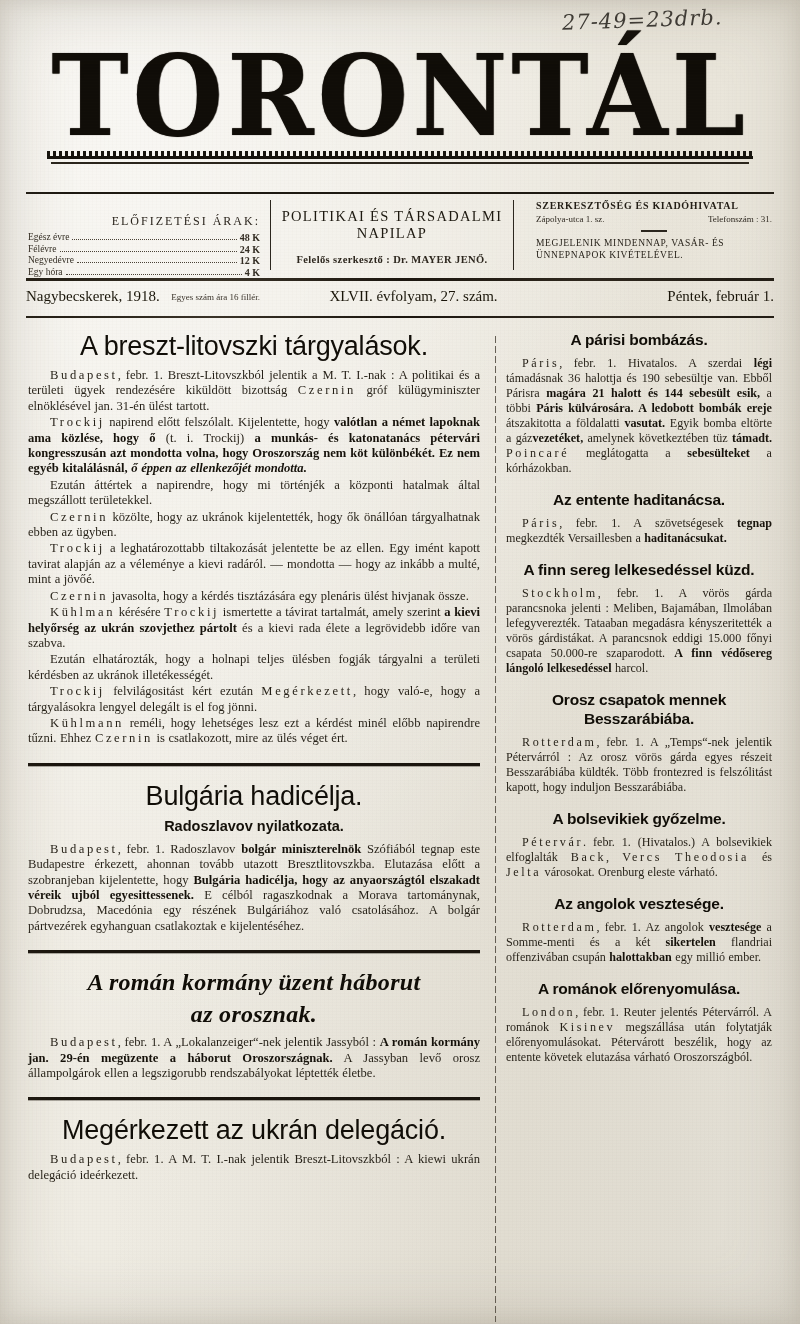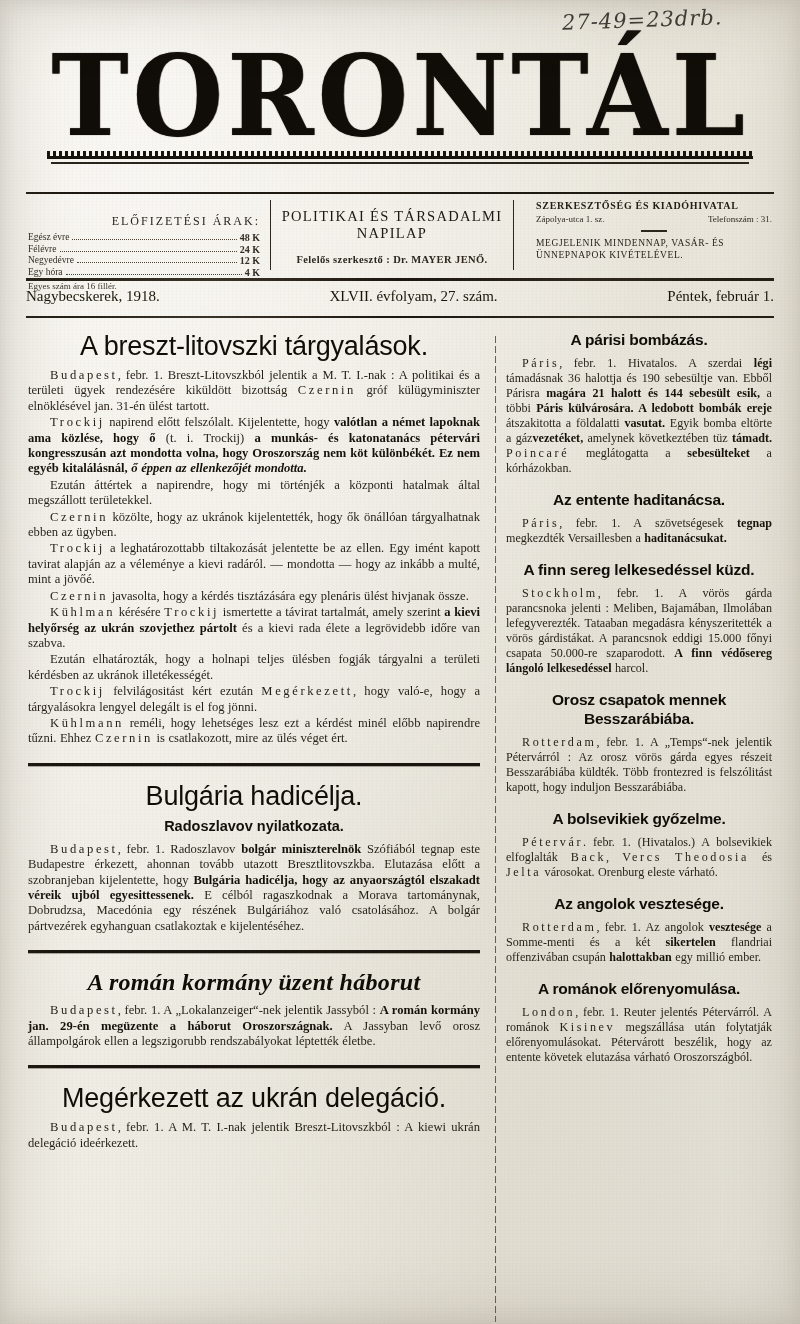--- a/index.html
+++ b/index.html
@@ -84,21 +84,21 @@
   .price-row{
     display:flex;align-items:flex-start;font-size:9.5px;color:#322c22;
     line-height:11.5px;font-family:"Liberation Serif",serif;
   }
   .price-label{white-space:nowrap;}
   .dots{
     flex:1;border-bottom:1px dotted #4a4236;margin:0 3px 2px;height:7px;
   }
   .price-val{font-weight:bold;font-size:10px;white-space:nowrap;}
   .single-copy{
-    text-align:left;font-size:9px;color:#3a332a;margin-top:3px;
+    text-align:right;font-size:9px;color:#3a332a;margin-top:14px;
     font-family:"Liberation Serif",serif;
   }
   .mid-main{
     font-size:14.5px;letter-spacing:1.3px;color:#1d1910;
     font-family:"Liberation Serif",serif;
   }
   .mid-sub{
     font-size:10.5px;letter-spacing:.4px;color:#2c261d;margin-top:12px;font-weight:bold;
   }
   .right-line1{font-size:10px;letter-spacing:.7px;color:#221d15;font-weight:600;}
@@ -277,20 +277,21 @@
       <article>
         <h1 class="hl sans-bulg">Bulgária hadicélja.</h1>
         <h2 class="sub">Radoszlavov nyilatkozata.</h2>
         <p class="body"><span class="sp">Budapest</span>, febr. 1. Radoszlavov <span class="b">bolgár miniszterelnök</span> Szófiából tegnap este Budapestre érkezett, ahonnan tovább utazott Bresztlitovszkba. Elutazása előtt a szobranjeban kijelentette, hogy <span class="b">Bulgária hadicélja, hogy az anyaországtól elszakadt véreik ujból egyesittessenek.</span> E célból ragaszkodnak a Morava tartománynak, Dobrudzsa, Macedónia egy részének Bulgáriához való csatolásához. A bolgár pártvezérek egyhanguan csatlakoztak e kijelentéséhez.</p>
       </article>
 
       <div class="sec-rule"></div>
 
       <article>
         <h1 class="hl ital">A román kormány üzent háborut</h1>
+        <h1 class="hl ital" style="margin-top:-4px;">az orosznak.</h1>
         <p class="body" style="margin-top:6px;"><span class="sp">Budapest</span>, febr. 1. A „Lokalanzeiger“-nek jelentik Jassyból : <span class="b">A román kormány jan. 29-én megüzente a háborut Oroszországnak.</span> A Jassyban levő orosz állampolgárok ellen a legszigorubb rendszabályokat léptették életbe.</p>
       </article>
 
       <div class="sec-rule"></div>
 
       <article>
         <h1 class="hl">Megérkezett az ukrán delegáció.</h1>
         <p class="body"><span class="sp">Budapest</span>, febr. 1. A M. T. I.-nak jelentik Breszt-Litovszkból : A kiewi ukrán delegáció ideérkezett.</p>
       </article>
 

